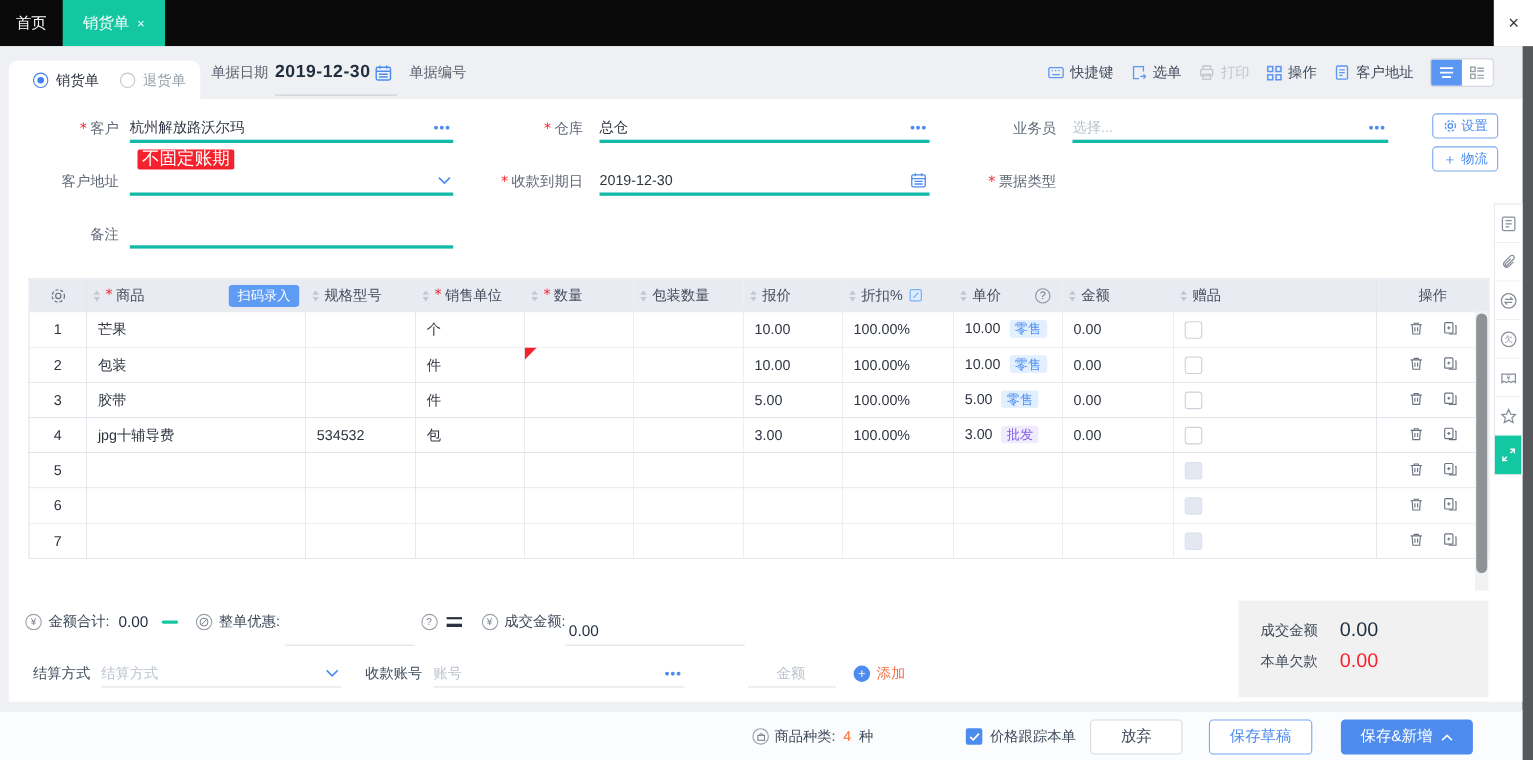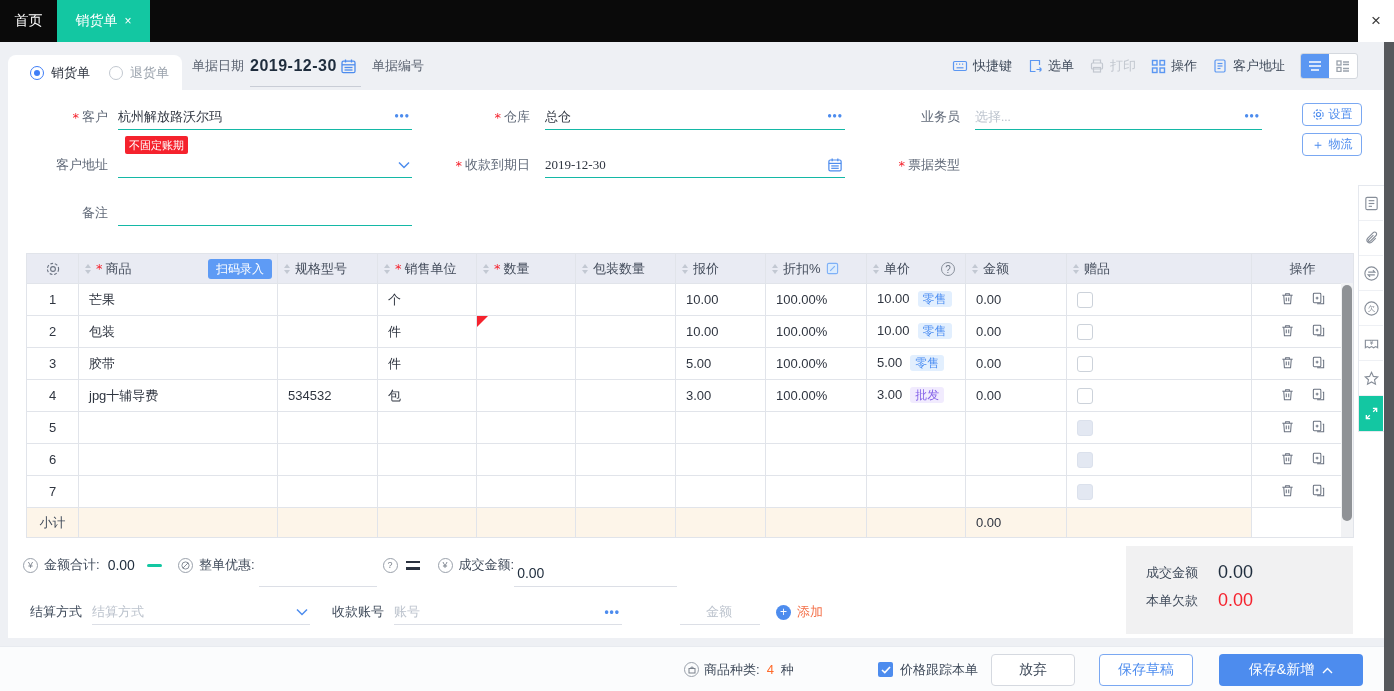--- a/index.html
+++ b/index.html
@@ -35,25 +35,25 @@
   .dact { display:flex; align-items:center; gap:5px; color:#3f4a5a; font-size:13px; }
   .dact.disabled { color:#c2c7cf; }
   #view-toggle { display:flex; border:1px solid #d4d8de; border-radius:3px; overflow:hidden; background:#fff; }
   .vt { width:28px; height:24px; display:flex; align-items:center; justify-content:center; }
   .vt.active { background:#5b97f2; }
 
   
   #panel { position:absolute; left:8px; top:90px; width:1376px; height:548px; background:#fff; }
   .flabel { position:absolute; height:26px; display:flex; align-items:center; justify-content:flex-end; color:#5f6877; white-space:nowrap; }
   .star { color:var(--red); margin-right:3px; font-family:"DejaVu Sans",sans-serif; }
-  .ufield { position:absolute; border-bottom:1px solid #14b8a6; height:26px; display:flex; align-items:center; font-size:13px; color:#2f3540;font-family:Liberation Serif, serif; }
+  .ufield { position:absolute; border-bottom:3px solid #14b8a6; height:26px; display:flex; align-items:center; font-size:13px; color:#2f3540; }
   .ufield .ph { color:#bcc3cd;text-align:right; }
   .dots { margin-left:auto; color:#4d8cee; font-weight:bold; letter-spacing:1px; font-size:12px; padding-right:2px; }
   .chev { margin-left:auto; padding-right:2px; }
-  .tag-red { position:absolute; background:var(--red); color:#fff; font-size:11px; padding:2px 4px; border-radius:2px; line-height:14px; }
+  .tag-red { position:absolute; background:var(--red); color:#fff; font-size:16px; padding:2px 4px; border-radius:2px; line-height:14px; }
   .side-btn { position:absolute; width:60px; height:23px; border:1px solid #7aa8f2; border-radius:4px; color:#4d8cee; display:flex; align-items:center; justify-content:center; gap:4px; font-size:12px; background:#fff; }
 
   
   #grid-wrap { position:absolute; left:18px; top:163px; width:1327px; }
   table { border-collapse:collapse; table-layout:fixed; width:1327px; }
   th,td { border:1px solid #e1e4ea; font-weight:normal; overflow:hidden; white-space:nowrap; }
   thead th { background:#e9ebf3; height:30px; color:#444d5c; font-size:13px; text-align:left; padding:0 6px; position:relative; }
   thead th .hwrap { display:flex; align-items:center; }
   tbody td { height:32px; background:#fff; padding:0 10px; font-size:13px; color:#2f3540; position:relative; }
   td.cidx, th.cidx { text-align:center; padding:0; }
@@ -103,21 +103,21 @@
 
   
   #footer { position:absolute; left:0; top:646px; width:1384px; height:45px; background:#fbfcfd; border-top:1px solid #e8ebf0; }
   #kinds { position:absolute; left:684px; top:0; height:45px; display:flex; align-items:center; gap:5px; color:#3f4a5a; }
   #kinds .num { color:var(--orange); margin:0 2px; }
   #track { position:absolute; left:878px; top:0; height:45px; display:flex; align-items:center; gap:7px; color:#3f4a5a; }
   .cbx { width:15px; height:15px; background:#4d8cee; border-radius:2px; display:inline-flex; align-items:center; justify-content:center; }
   .btn { position:absolute; top:7px; height:32px; border-radius:4px; display:flex; align-items:center; justify-content:center; font-size:14px; background:#fff; }
   #btn-discard { left:991px; width:84px; border:1px solid #d5d9e0; color:#3f4a5a;text-align:right; }
   #btn-draft { left:1099px; width:94px; border:1px solid #7aa8f2; color:#4d8cee; }
-  #btn-save { left:1219px; width:144px; background:#4d8cee; color:#fff; gap:8px; }
+  #btn-save { left:1219px; width:120px; background:#4d8cee; color:#fff; gap:8px; }
 
   
   #side-toolbar { position:absolute; left:1358px; top:185px; width:26px; background:#fff; border:1px solid #e5e8ee; border-right:none; }
   .st-item { width:24px; height:35px; display:flex; align-items:center; justify-content:center; border-bottom:1px solid #eef0f4; }
   .st-item:last-child { border-bottom:none; }
   .st-item.active { background:var(--green); }
 </style>
 </head>
 <body>
 
@@ -619,34 +619,20 @@
                   <line x1="9.3" y1="7" x2="9.3" y2="11"></line>
                 </svg>
                 <svg width="15" height="15" viewBox="0 0 16 16" fill="none" stroke="#6a7280" stroke-width="1.1">
                   <rect x="2.5" y="2.5" width="8" height="10" rx="1"></rect>
                   <path d="M12.5 5.5h1v8h-7"></path>
                   <line x1="6.5" y1="6" x2="6.5" y2="9"></line>
                   <line x1="5" y1="7.5" x2="8" y2="7.5"></line>
                 </svg>
               </span></td>
           </tr>
-          <tr class="subtotal">
-            <td class="cidx">小计</td>
-            <td></td>
-            <td></td>
-            <td></td>
-            <td></td>
-            <td></td>
-            <td></td>
-            <td></td>
-            <td></td>
-            <td>0.00</td>
-            <td></td>
-            <td class="caction"></td>
-          </tr>
         </tbody>
       </table>
   </div>
   <div id="grid-scrollbar"></div>
   <div id="grid-thumb"></div>
 
   <div id="sum-row">
     <span class="circ-ic">¥</span>
     <span class="lab">金额合计:</span>
     <span class="val">0.00</span>

